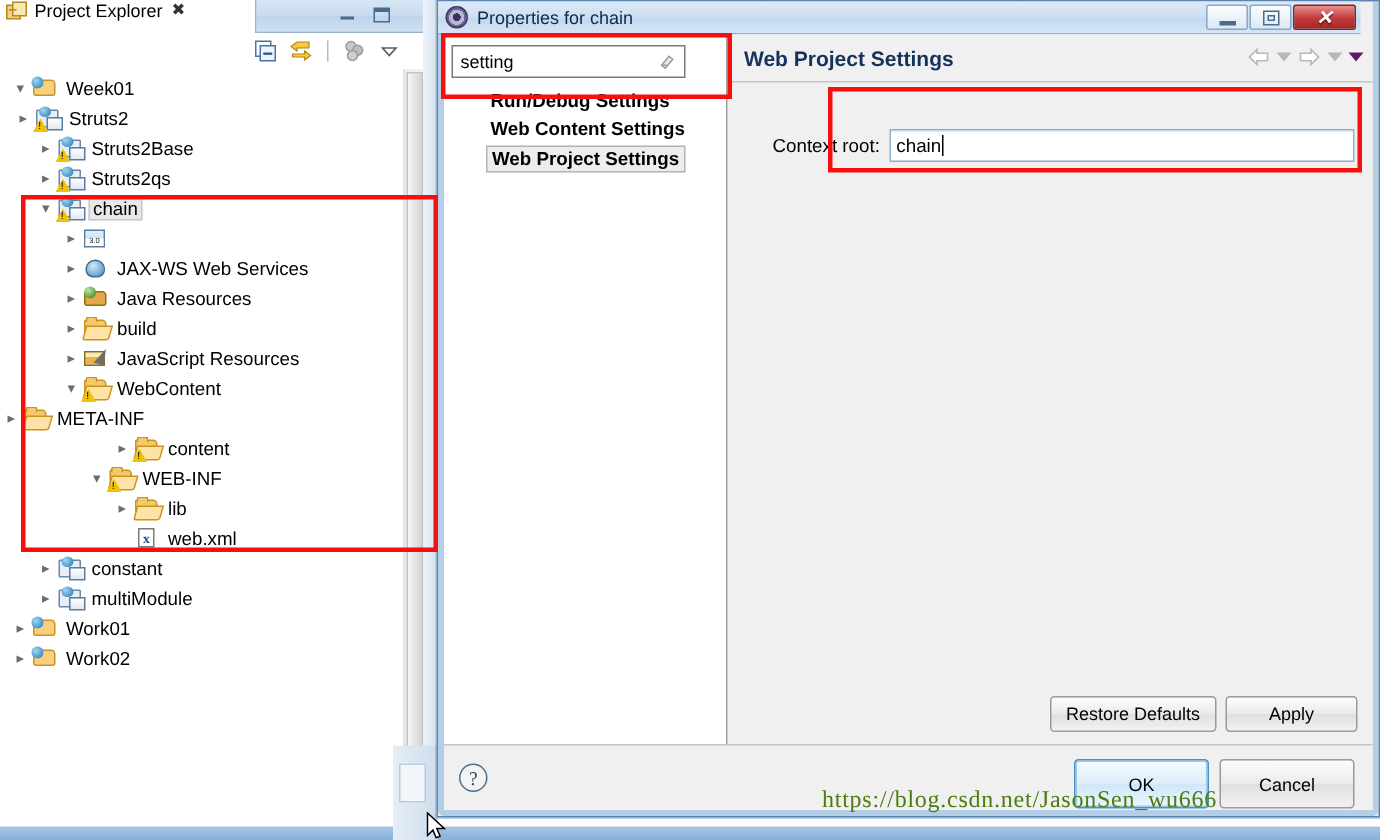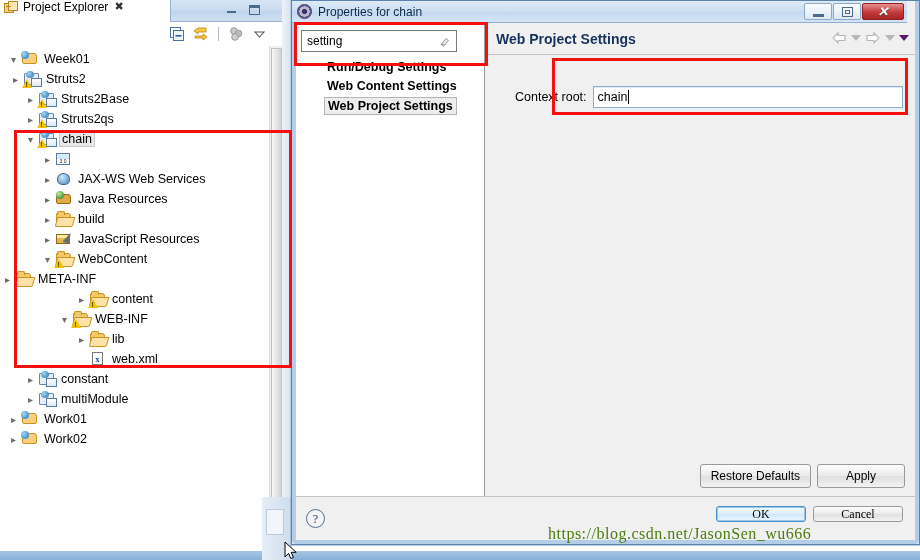--- a/index.html
+++ b/index.html
@@ -243,21 +243,21 @@
     position: absolute; left: 0; right: 0; bottom: 0; height: 44px;
     background: #f0f0f0; border-top: 1px solid #c4c4c4;
   }
   .help-ico {
     position: absolute; left: 10px; top: 12px; width: 19px; height: 19px;
     border-radius: 50%; border: 1.5px solid #4f6f8f; color: #2d4a68;
     font-size: 13px; display: flex; align-items: center; justify-content: center;
     font-family: "Liberation Serif", serif; background: #f4f4f4;
   }
   .footer-btns { position: absolute; right: 12px; top: 9px; display: flex; gap: 7px; }
-  .footer-btns .btn { width: 90px; height: 16px; font-family: Liberation Serif, serif; }
+  .footer-btns .btn { width: 90px; height: 33px; }
 
   .watermark {
     position: absolute; left: 548px; top: 525px; font-size: 16px; color: #4d7c0f;
     font-family: "Liberation Serif", serif; letter-spacing: .5px; z-index: 60; white-space: nowrap;
   }
 
   
   .bottom-strip {
     position: absolute; left: 262px; top: 497px; width: 30px; height: 63px;
     background: linear-gradient(to right, #e6eef7, #cddcec); z-index: 5;

